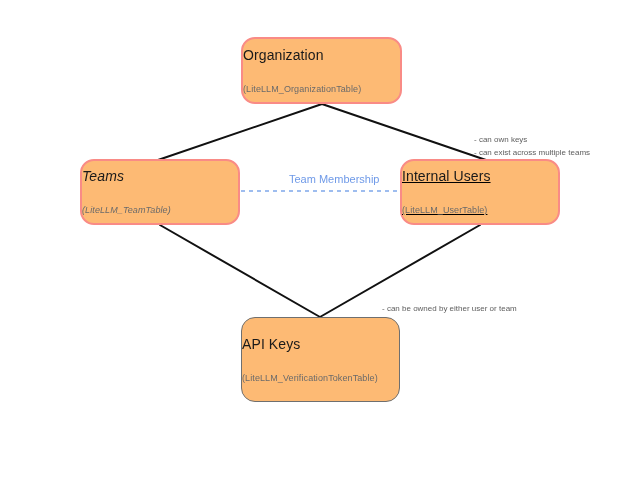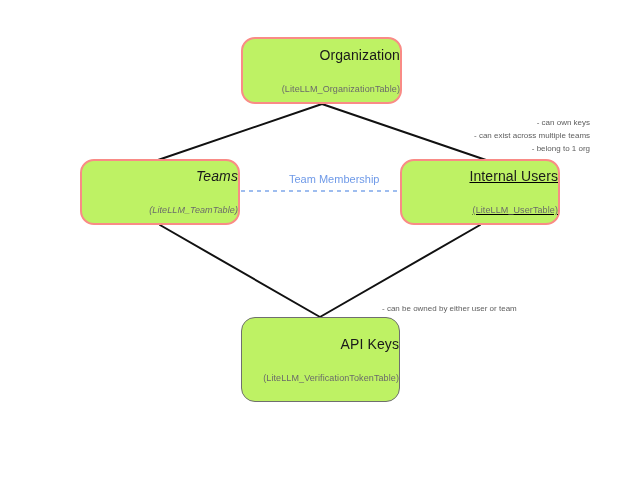--- a/index.html
+++ b/index.html
@@ -22,24 +22,24 @@
     position: absolute;
     left: 0;
     top: 0;
     width: 640px;
     height: 480px;
   }
   .node {
     position: absolute;
     box-sizing: border-box;
     border-radius: 14px;
-    background: #bef264;
+    background: #fdba74;
     display: flex;
     flex-direction: column;
-    align-items: flex-end;
+    align-items: flex-start;
     justify-content: center;
     z-index: 3;
   }
   .node.accent {
     border: 2px solid #f98b86;
   }
   .node.neutral {
     border: 1.5px solid #6f6f6f;
   }
   .node-title {
@@ -102,23 +102,22 @@
     <div class="node-sub">(LiteLLM_UserTable)</div>
   </div>
 
   <div class="node neutral" style="left:241px; top:317px; width:159px; height:85px;">
     <div class="node-title">API Keys</div>
     <div class="node-sub">(LiteLLM_VerificationTokenTable)</div>
   </div>
 
   <div class="edge-label" style="left:289px; top:173px;">Team Membership</div>
 
-  <div class="note" style="left:474px; top:116px;text-align:right;">
+  <div class="note" style="left:474px; top:133px;">
     <div>- can own keys</div>
     <div>- can exist across multiple teams</div>
-    <div>- belong to 1 org</div>
   </div>
 
   <div class="note" style="left:382px; top:302px;">
     <div>- can be owned by either user or team</div>
   </div>
 
 </div>
 
 </body></html>

